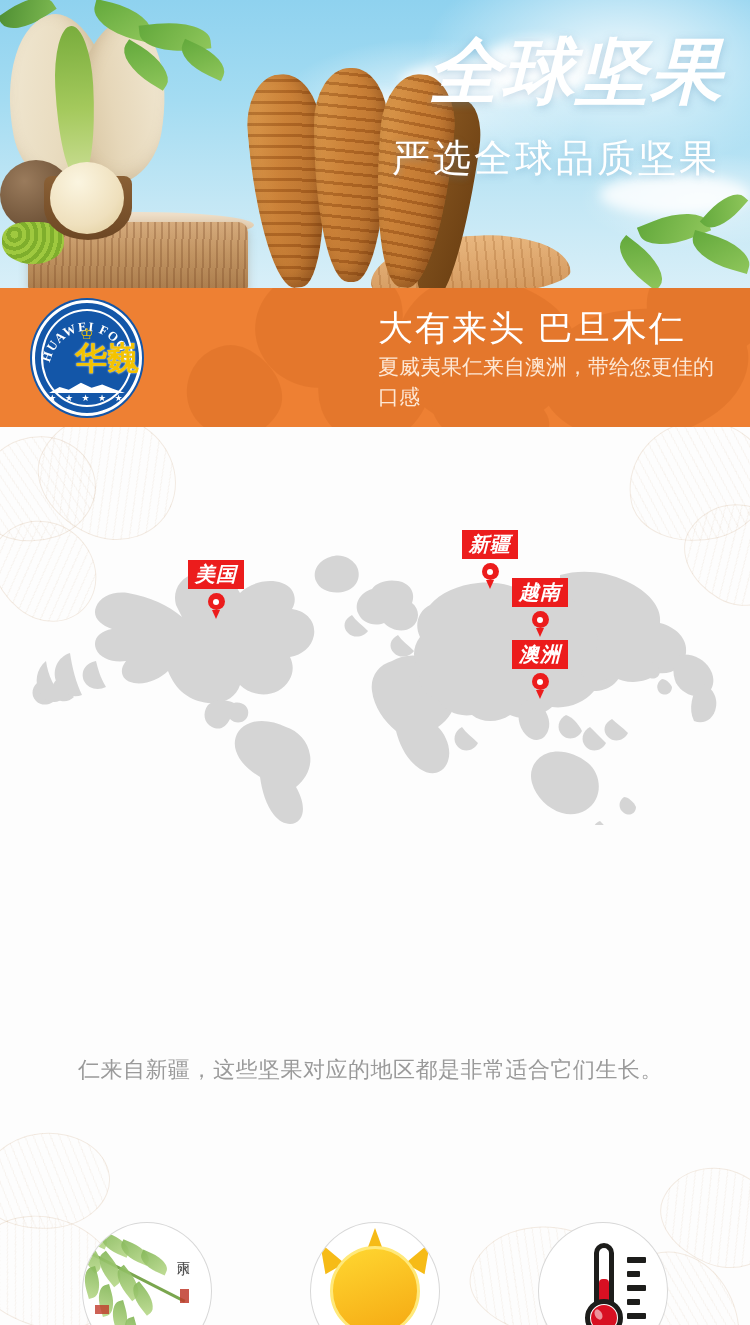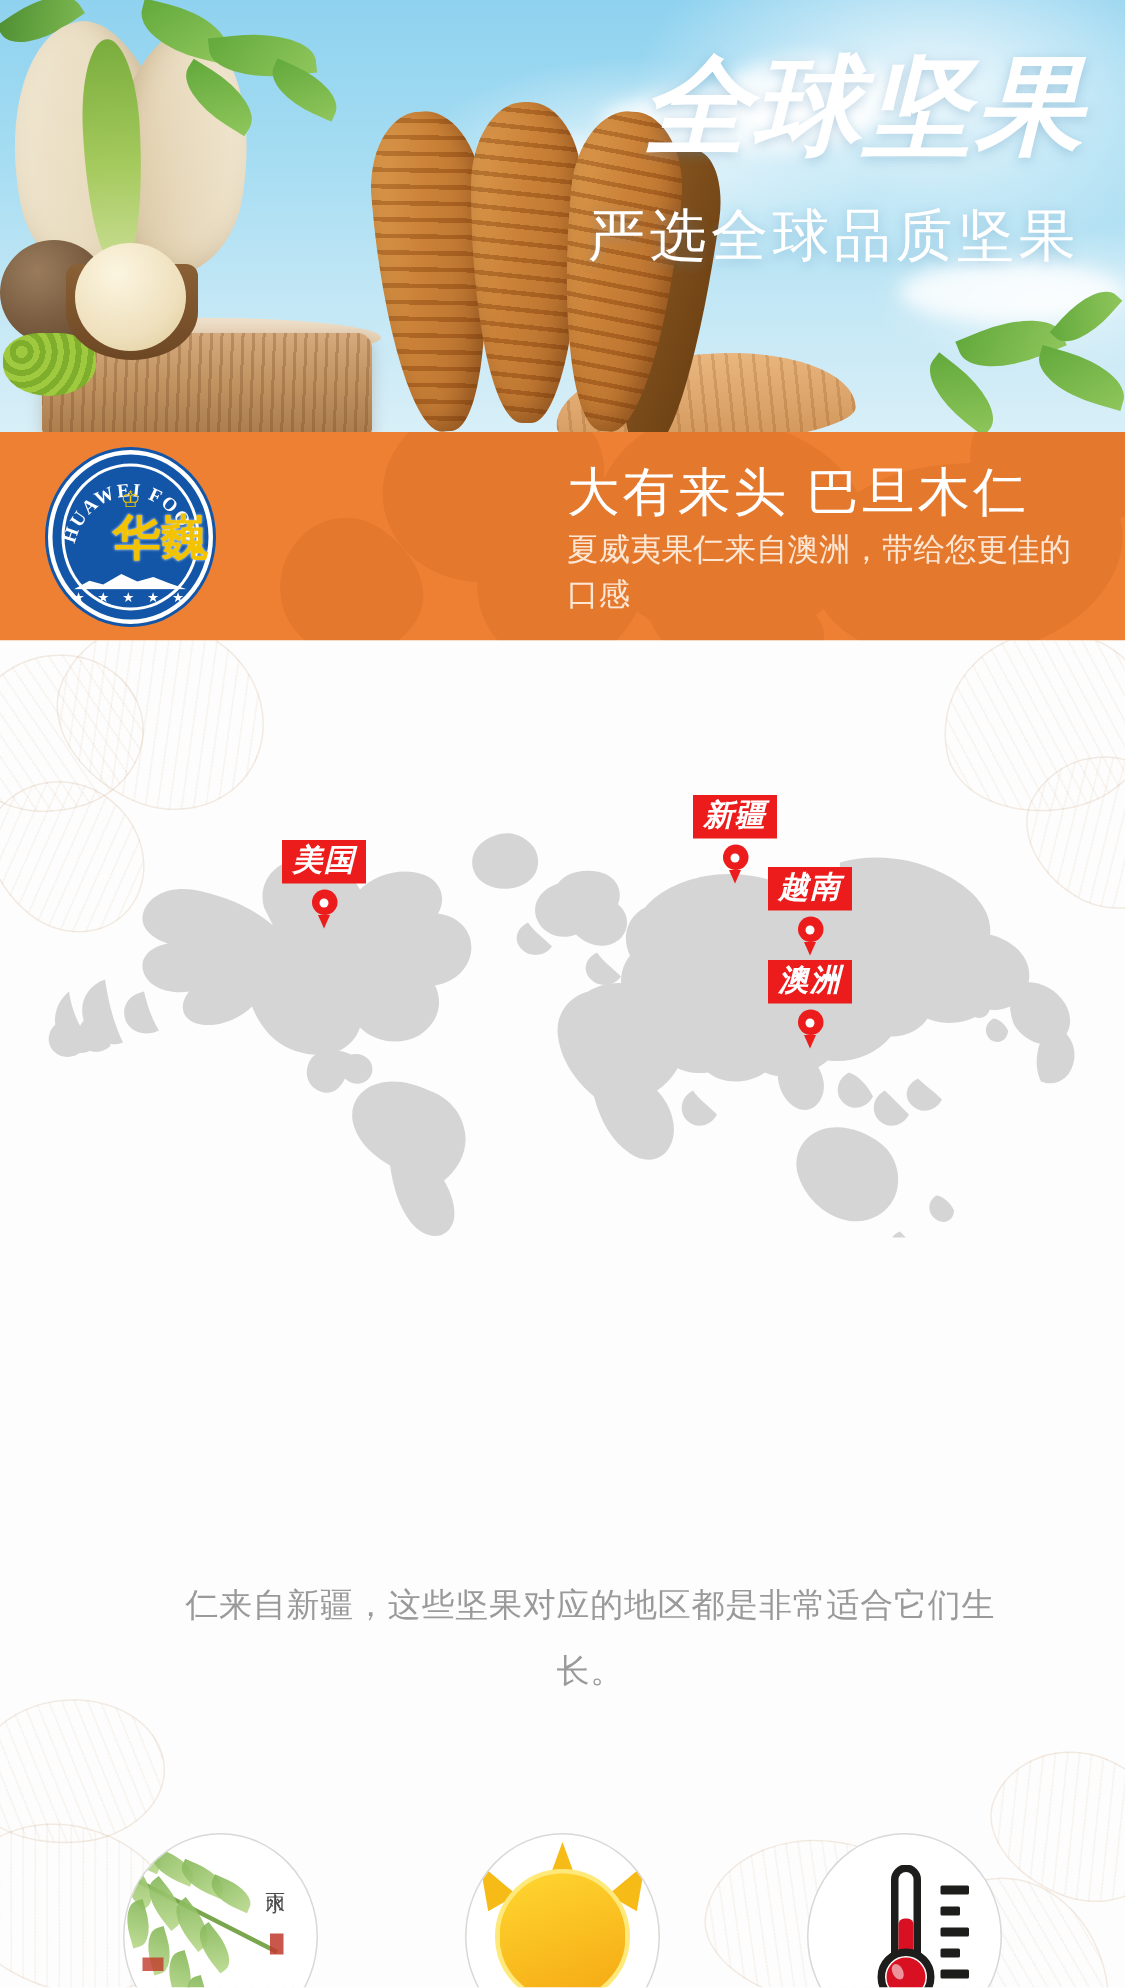--- a/index.html
+++ b/index.html
@@ -322,21 +322,21 @@
   .tk1{ top:14px; width:19px; } .tk2{ top:28px; width:13px; }
   .tk3{ top:42px; width:19px; } .tk4{ top:56px; width:13px; }
   .tk5{ top:70px; width:19px; }
 
   
   .para {
     position:absolute; left:78px; top:1048px; width:600px;
     font-size:22px; line-height:2.0; color:#9a9a9a;
     text-align:justify; letter-spacing:.5px;
   }
-  .para .last { display:block; text-align:center;margin-left:31px; }
+  .para .last { display:block; text-align:left; }
 </style>
 </head>
 <body>
 
 <div class="hero">
   <div class="cloud c1"></div>
   <div class="cloud c2"></div>
   <div class="cloud c3"></div>
   <div class="cloud c4"></div>
 

